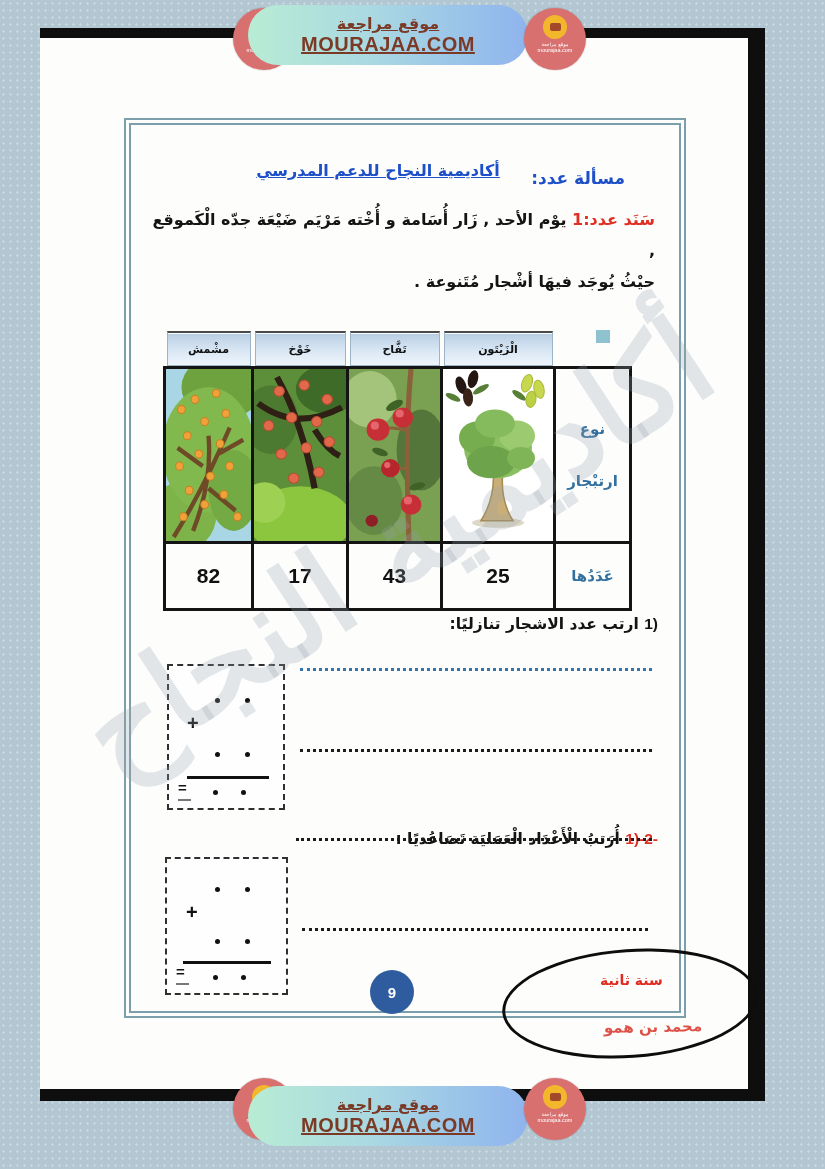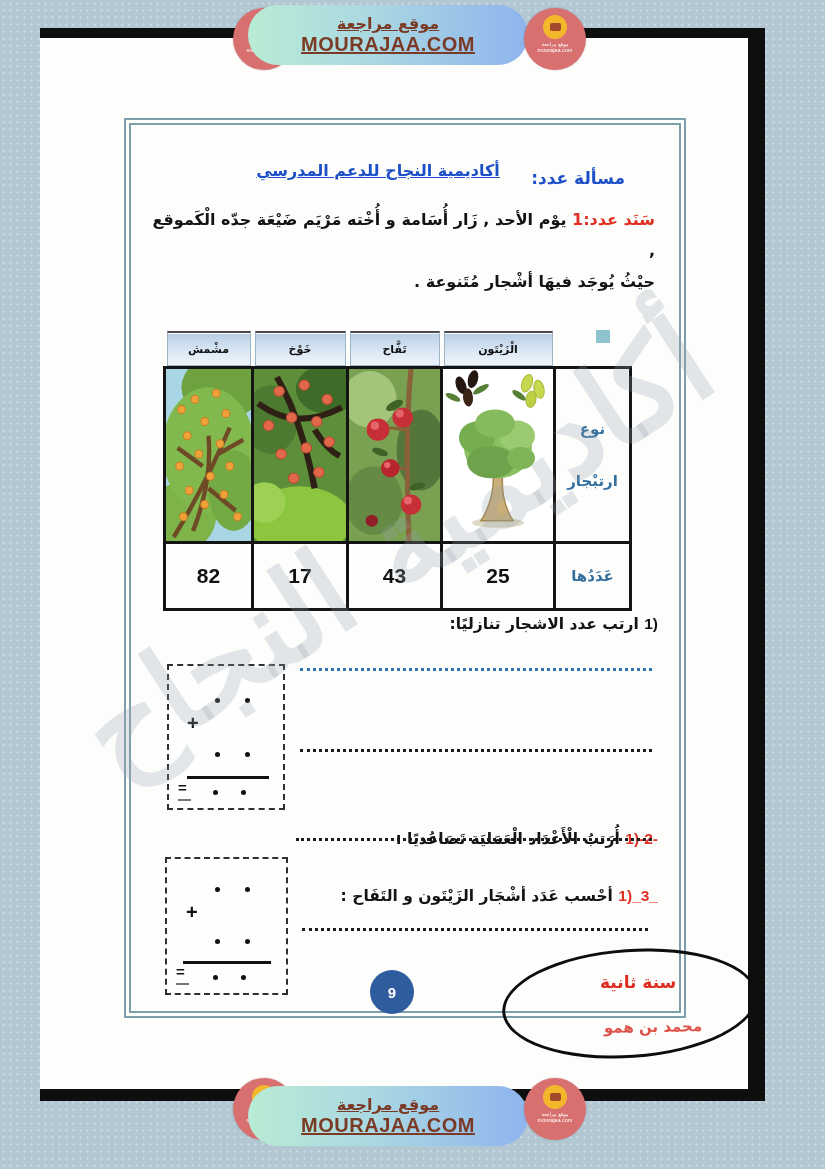--- a/index.html
+++ b/index.html
@@ -61,21 +61,21 @@
   .dot{position:absolute;width:5px;height:5px;border-radius:50%;background:#111;}
   .sign{position:absolute;font-weight:bold;color:#111;font-family:"Liberation Sans",sans-serif;}
   .hline{position:absolute;height:3px;background:#111;}
   .eqbar{position:absolute;height:2px;background:#777;}
   
   #page-circle{left:370px;top:970px;width:44px;height:44px;border-radius:50%;background:#2e5c9e;
     color:#fff;font-weight:bold;font-size:15px;display:flex;align-items:center;justify-content:center;
     font-family:"Liberation Sans",sans-serif;z-index:6;}
   #grade-ellipse{left:502px;top:949px;width:250px;height:103px;border:3.5px solid #0d0d0d;
     border-radius:50%;transform:rotate(-4deg);z-index:6;background:transparent;}
-  #grade-label{left:600px;top:972px;font-size:17px;font-weight:bold;color:#e02b20;direction:rtl;z-index:7;}
+  #grade-label{left:600px;top:972px;font-size:14px;font-weight:bold;color:#e02b20;direction:rtl;z-index:7;}
   #signature{left:548px;top:1018px;width:210px;text-align:center;font-size:15px;font-weight:bold;
     color:#d8342a;opacity:.85;transform:rotate(-1deg);direction:rtl;z-index:7;letter-spacing:2px;}
   
   #watermark{left:55px;top:470px;width:700px;text-align:center;
     font-size:120px;font-weight:bold;color:rgba(150,163,175,.26);
     transform:rotate(-33deg);transform-origin:center;direction:rtl;
     pointer-events:none;z-index:5;white-space:nowrap;font-family:"DejaVu Serif",serif;}
   #artifact{left:596px;top:330px;width:14px;height:13px;background:#79b7c6;opacity:.85;}
 </style>
 </head>
@@ -302,24 +302,20 @@
     <span class="sign" style="left:19px;top:42px;font-size:20px;">+</span>
     <span class="dot" style="left:48px;top:80px;"></span>
       <span class="dot" style="left:78px;top:80px;"></span>
     <span class="hline" style="left:16px;top:102px;width:88px;"></span>
     <span class="sign" style="left:9px;top:104px;font-size:15px;">=</span>
     <span class="eqbar" style="left:9px;top:124px;width:13px;"></span>
     <span class="dot" style="left:46px;top:116px;"></span>
       <span class="dot" style="left:74px;top:116px;"></span>
   </div>
 
-  <div class="abs qline" style="top:887px;">
-    <span class="qnum red" dir="ltr">1)_3_</span>
-    <span>أحْسب عَدَد أشْجَار الزَيْتَون و التَفَاح :</span>
-  </div>
   <div class="abs dotline" style="left:302px;top:928px;width:346px;"></div>
 
   <div class="abs" id="page-circle">9</div>
   <div class="abs" id="grade-ellipse"></div>
   <div class="abs" id="grade-label">سنة ثانية</div>
   <div class="abs" id="signature">محمد بن همو</div>
 
   <div class="abs logo-circle" style="left:233px;top:1078px;z-index:2;">
     <span class="logo-yellow">
         <span class="logo-glyph"></span>

